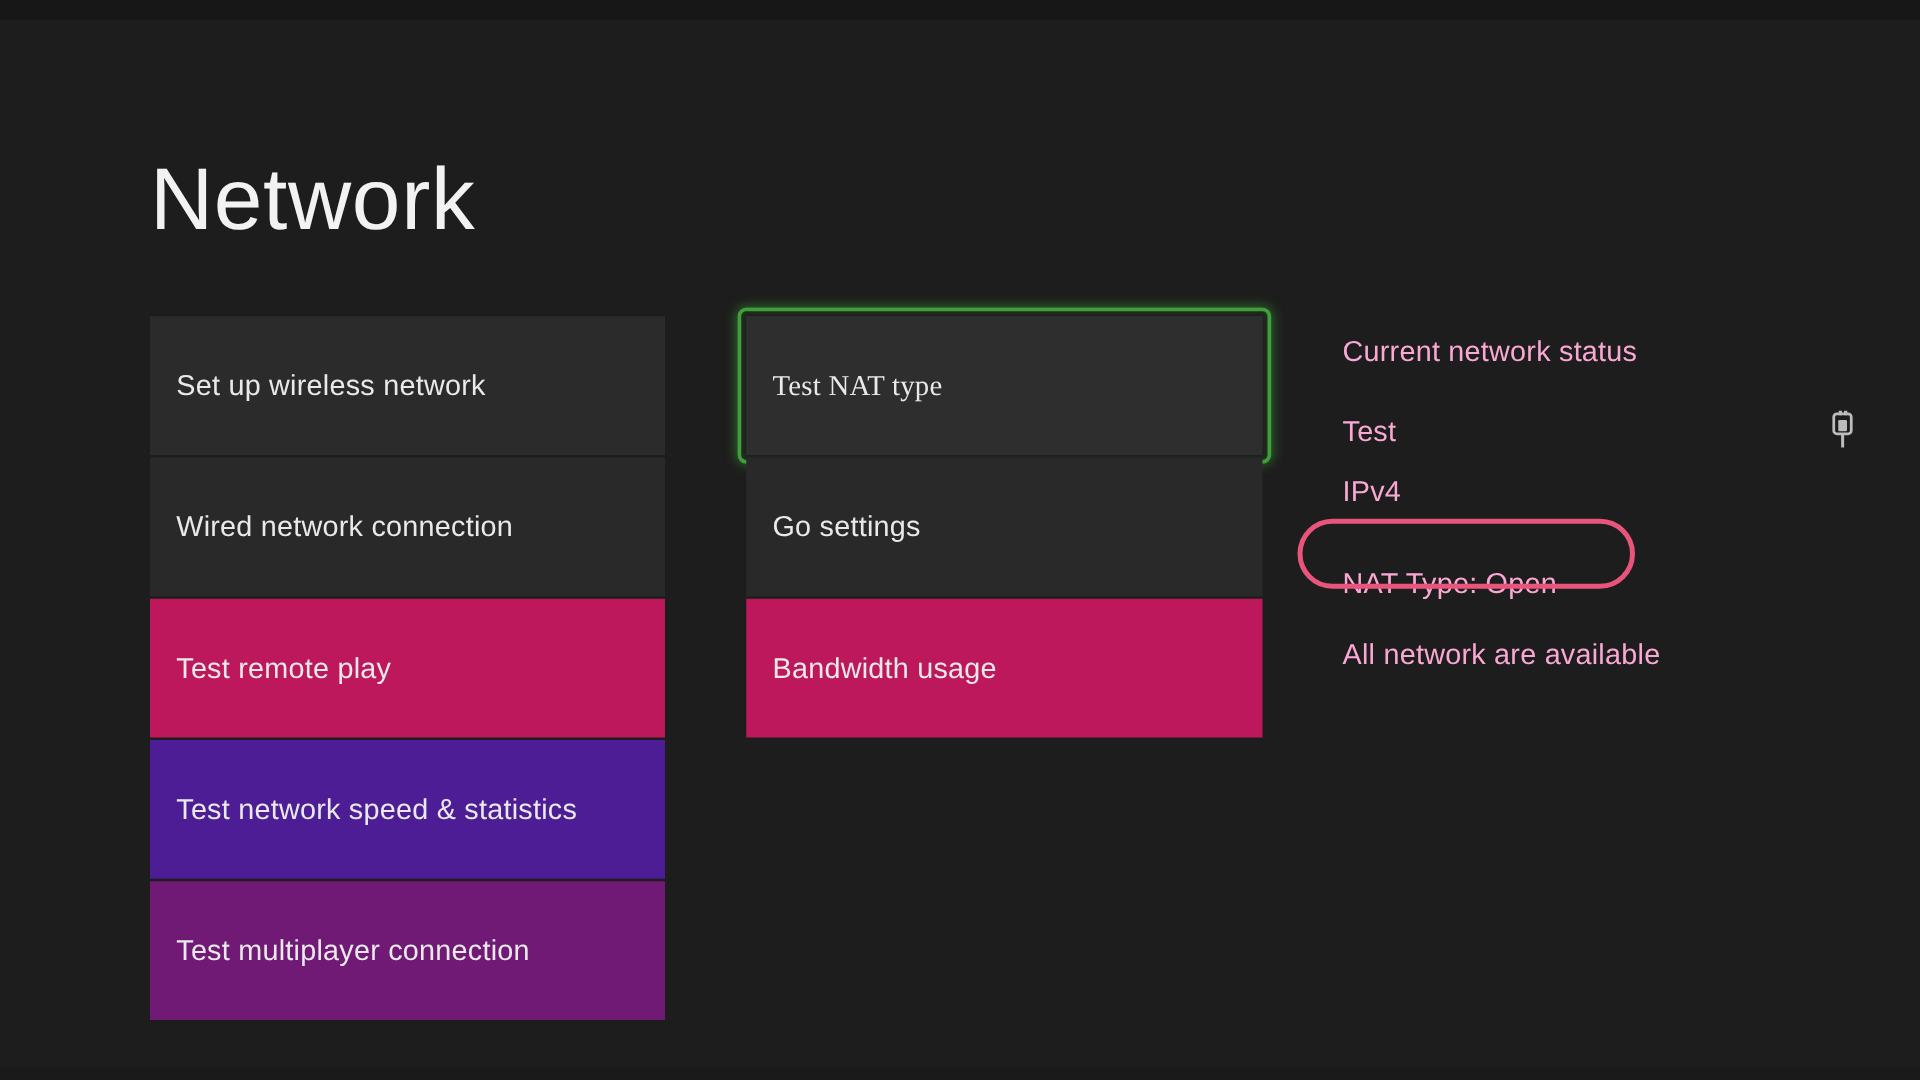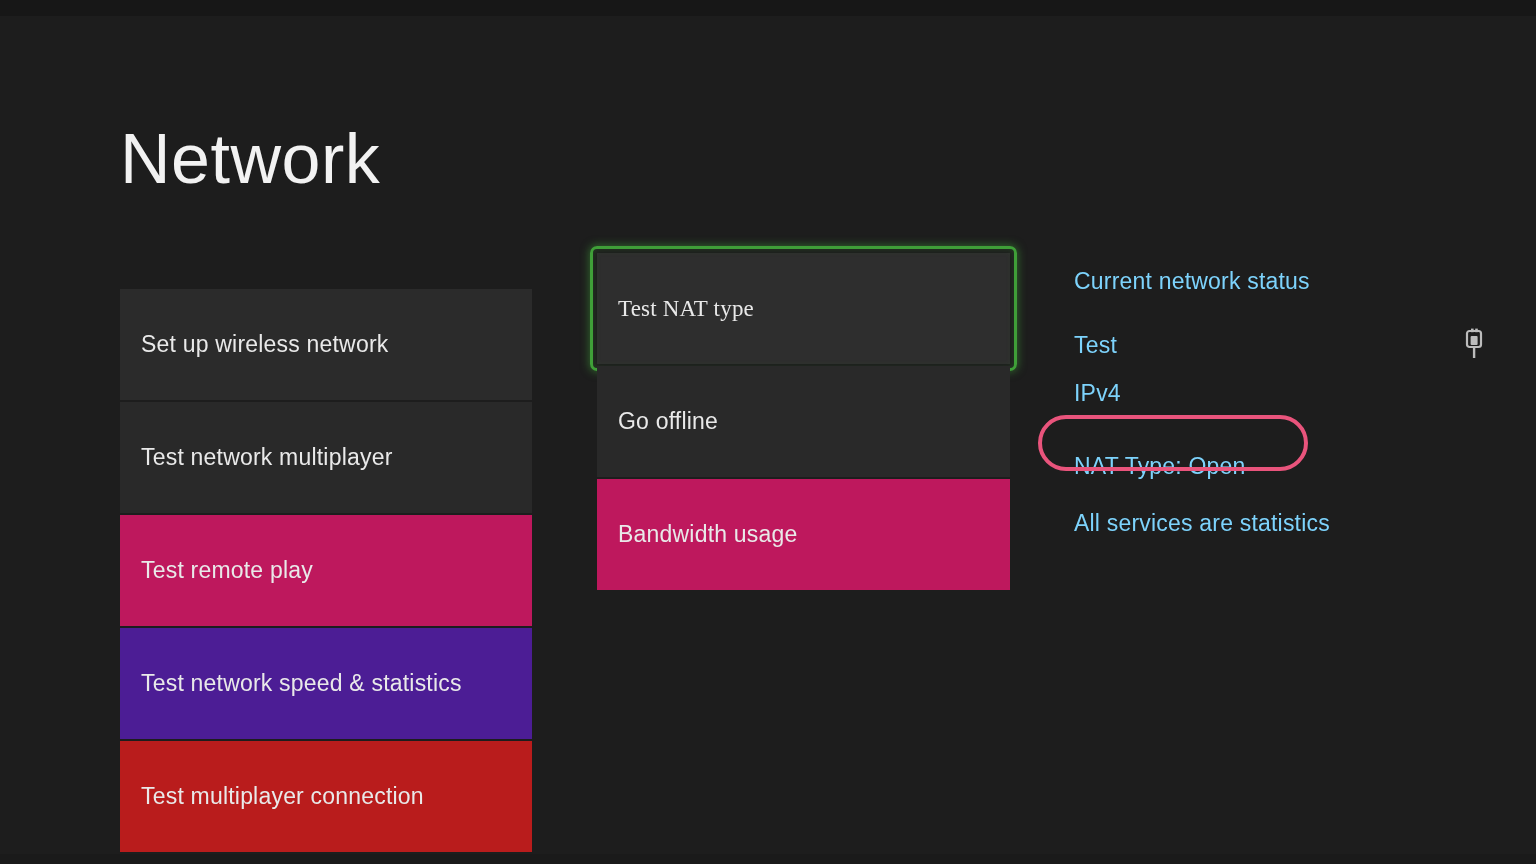--- a/index.html
+++ b/index.html
@@ -45,21 +45,21 @@
     letter-spacing: 0.5px;
     color: #f2f2f2;
     line-height: 1;
   }
 
   
   .column {
     position: absolute;
     top: 253px;
   }
-  #col-left  { left: 120px;  width: 412px; margin-top: 36px; }
+  #col-left  { left: 120px;  width: 412px; }
   #col-mid   { left: 597px;  width: 413px; }
   #col-right { left: 1074px; width: 380px; }
 
   .tile {
     position: relative;
     height: 111px;
     margin-bottom: 2px;
     background: #2b2b2b;
     box-sizing: border-box;
     display: flex;
@@ -70,21 +70,21 @@
     font-size: 23px;
     font-weight: 400;
     color: #e9e9e9;
     letter-spacing: 0.2px;
   }
 
   
   .tile.dim1 { background: #292929; }
   .tile.dim2 { background: #be185d; }
   .tile.dim3 { background: #4c1d95; }
-  .tile.dim4 { background: #b91c1c; }
+  .tile.dim4 { background: #701a75; }
 
   
   .tile.focused {
     background: #2e2e2e;
     font-family: Liberation Serif, serif;
   }
   .focus-ring {
     position: absolute;
     left: -7px;
     top: -7px;
@@ -94,21 +94,21 @@
     border-radius: 7px;
     box-shadow: 0 0 9px 1px rgba(63,159,56,0.55),
                 inset 0 0 7px 0 rgba(63,159,56,0.25);
     pointer-events: none;
   }
 
   
   #col-right { top: 253px; }
   .status-line {
     font-size: 23px;
-    color: #7dd3fc;
+    color: #f9a8d4;
     letter-spacing: 0.2px;
     white-space: nowrap;
   }
   #status-heading { position: absolute; left: 0; top: 15px; }
   #status-wired   { position: absolute; left: 0; top: 79px; }
   #status-ipv4    { position: absolute; left: 0; top: 127px; }
   #status-nat     { position: absolute; left: 0; top: 177px; margin-top: 23px; }
   #status-services{ position: absolute; left: 0; top: 257px; }
 
   
@@ -143,21 +143,21 @@
 
   <div id="page-title">Network</div>
 
   <div class="column" id="col-left">
 
     <div class="tile">
       <span class="tile-label">Set up wireless network</span>
     </div>
 
     <div class="tile dim1">
-      <span class="tile-label">Test network multiplayer</span>
+      <span class="tile-label">Wired network connection</span>
     </div>
 
     <div class="tile dim2">
       <span class="tile-label">Test remote play</span>
     </div>
 
     <div class="tile dim3">
       <span class="tile-label">Test network speed &amp; statistics</span>
     </div>
 
@@ -168,21 +168,21 @@
   </div>
 
   <div class="column" id="col-mid">
 
     <div class="tile focused">
       <span class="tile-label">Test NAT type</span>
       <span class="focus-ring"></span>
     </div>
 
     <div class="tile dim1">
-      <span class="tile-label">Go offline</span>
+      <span class="tile-label">Go settings</span>
     </div>
 
     <div class="tile dim2">
       <span class="tile-label">Bandwidth usage</span>
     </div>
 
 
   </div>
 
   <div class="column" id="col-right">
@@ -190,21 +190,21 @@
     <div class="status-line" id="status-heading">Current network status</div>
 
     <div class="status-line" id="status-wired">Test</div>
 
     <div class="status-line" id="status-ipv4">IPv4</div>
 
     <div class="status-line" id="status-nat">NAT Type: Open</div>
 
     <div id="nat-highlight"></div>
 
-    <div class="status-line" id="status-services">All services are statistics</div>
+    <div class="status-line" id="status-services">All network are available</div>
 
   </div>
 
   <svg id="wired-icon" viewBox="0 0 26 34">
     <rect x="6" y="3" width="14" height="16" rx="2.5" fill="none" stroke="#d8d8d8" stroke-width="2.2"></rect>
     <rect x="10" y="0.6" width="2.6" height="3.6" fill="#d8d8d8"></rect>
     <rect x="14.2" y="0.6" width="2.6" height="3.6" fill="#d8d8d8"></rect>
     <rect x="9.6" y="8" width="7" height="9" rx="1" fill="#d8d8d8"></rect>
     <rect x="11.9" y="19" width="2.4" height="11" fill="#d8d8d8"></rect>
   </svg>

